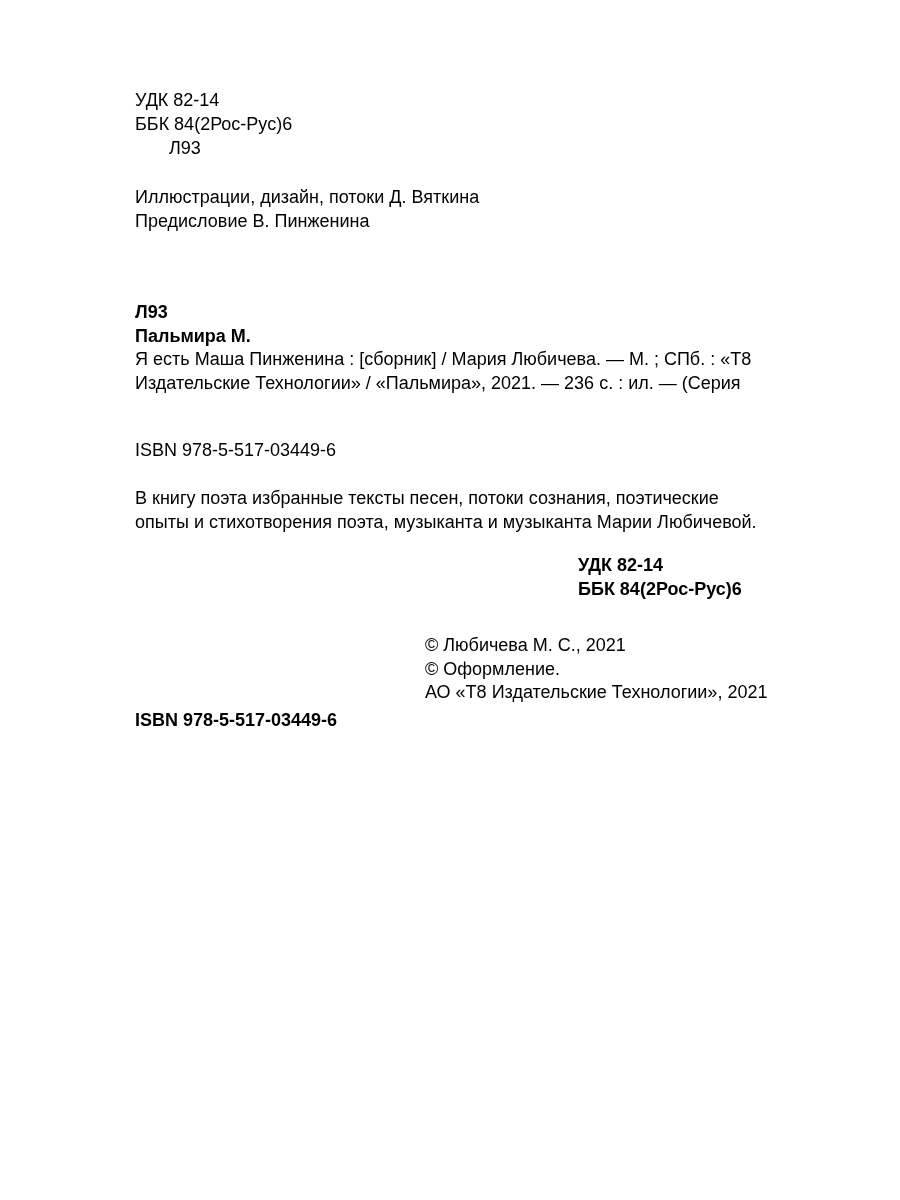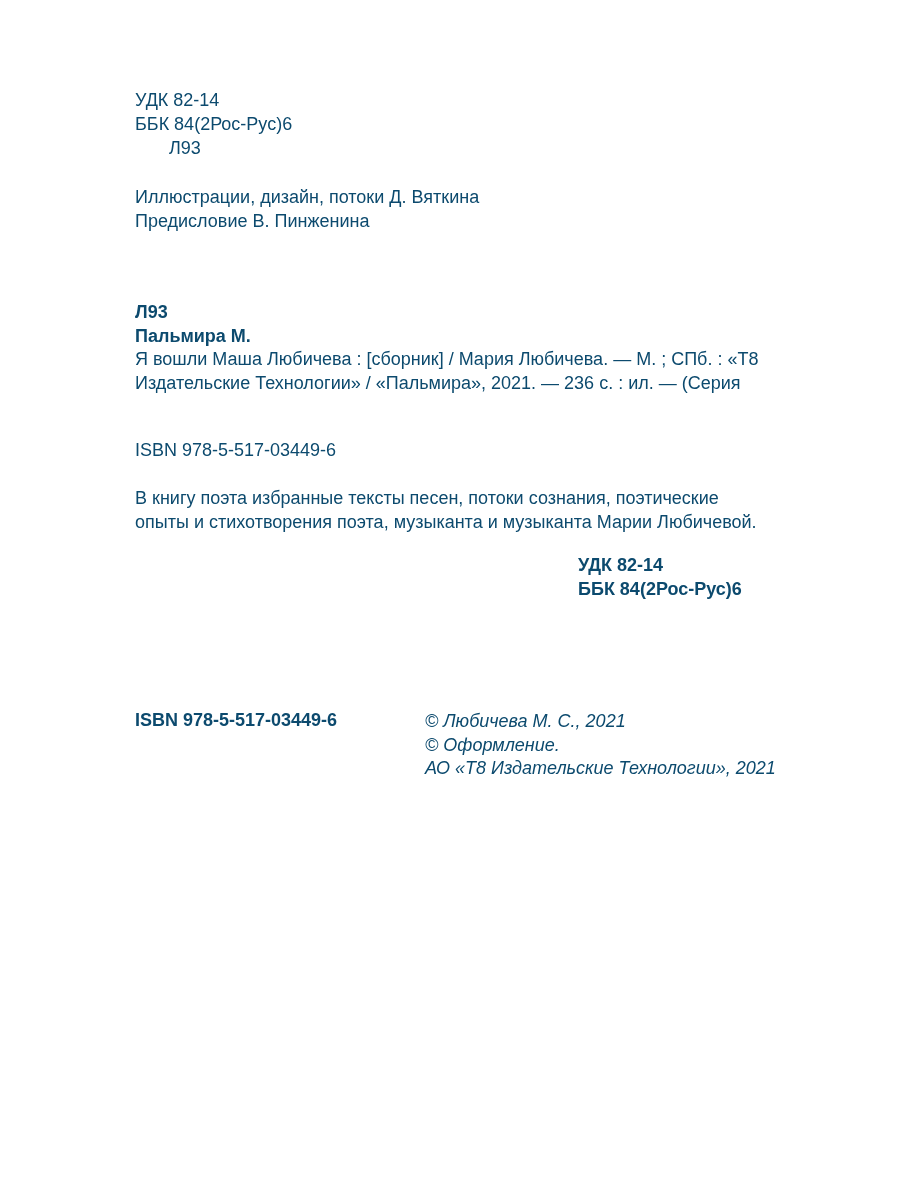--- a/index.html
+++ b/index.html
@@ -8,21 +8,21 @@
     background: #ffffff;
   }
   .page {
     position: relative;
     width: 900px;
     height: 1200px;
     background: #ffffff;
     font-family: "Liberation Sans", "DejaVu Sans", sans-serif;
     font-size: 18px;
     line-height: 24px;
-    color: #0c4a6e;
+    color: #000000;
     overflow: hidden;
   }
   .blk {
     position: absolute;
     white-space: nowrap;
   }
   .line { display: block; }
   .bold { font-weight: 700; }
   .indent { padding-left: 34px; }
   .card .line,
@@ -43,21 +43,21 @@
   </section>
 
   <section class="blk" style="left:135px; top:185px;">
     <span class="line">Иллюстрации, дизайн, потоки Д. Вяткина</span>
     <span class="line">Предисловие В. Пинженина</span>
   </section>
 
   <section class="blk card" style="left:135px; top:301px;">
     <span class="line bold">Л93</span>
     <span class="line bold">Пальмира М.</span>
-    <span class="line">Я вошли Маша Любичева : [сборник] / Мария Любичева. — М. ; СПб. : «Т8</span>
+    <span class="line">Я есть Маша Пинженина : [сборник] / Мария Любичева. — М. ; СПб. : «Т8</span>
     <span class="line">Издательские Технологии» / «Пальмира», 2021. — 236 с. : ил. — (Серия</span>
   </section>
 
   <section class="blk" style="left:135px; top:438px;">
     <span class="line">ISBN 978-5-517-03449-6</span>
   </section>
 
   <section class="blk annotation" style="left:135px; top:487px;">
     <span class="line">В книгу поэта избранные тексты песен, потоки сознания, поэтические</span>
     <span class="line">опыты и стихотворения поэта, музыканта и музыканта Марии Любичевой.</span>
@@ -65,19 +65,19 @@
 
   <section class="blk" style="left:578px; top:553px;">
     <span class="line bold">УДК 82-14</span>
     <span class="line bold">ББК 84(2Рос-Рус)6</span>
   </section>
 
   <section class="blk" style="left:135px; top:708px;">
     <span class="line bold">ISBN 978-5-517-03449-6</span>
   </section>
 
-  <section class="blk copyright-col" style="left:425px; top:710px;font-style:italic;">
+  <section class="blk copyright-col" style="left:425px; top:634px;">
     <span class="line">© Любичева М. С., 2021</span>
     <span class="line">© Оформление.</span>
     <span class="line">АО «Т8 Издательские Технологии», 2021</span>
   </section>
 
 </main>
 
 </body></html>

